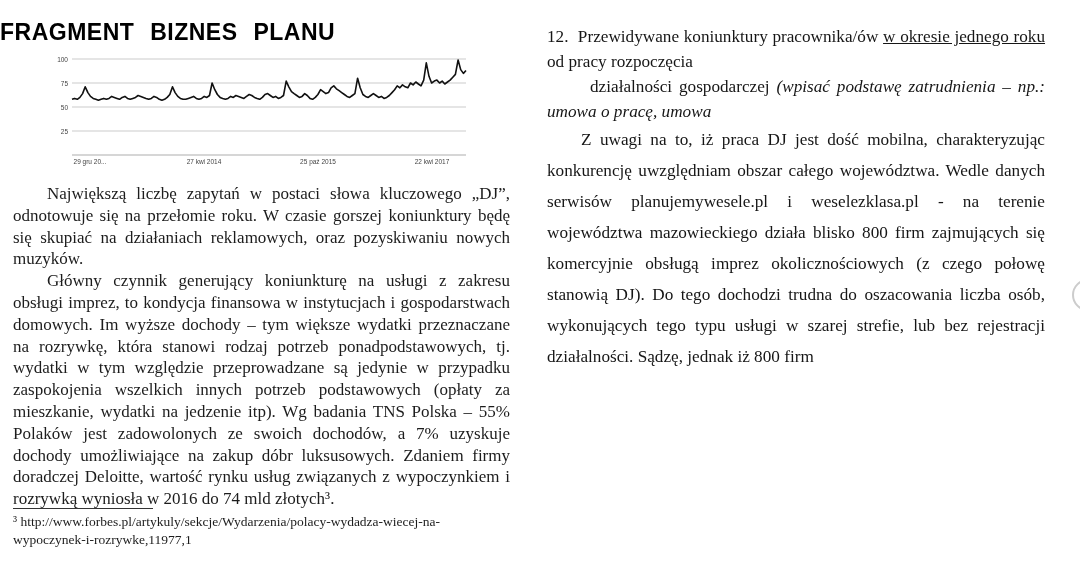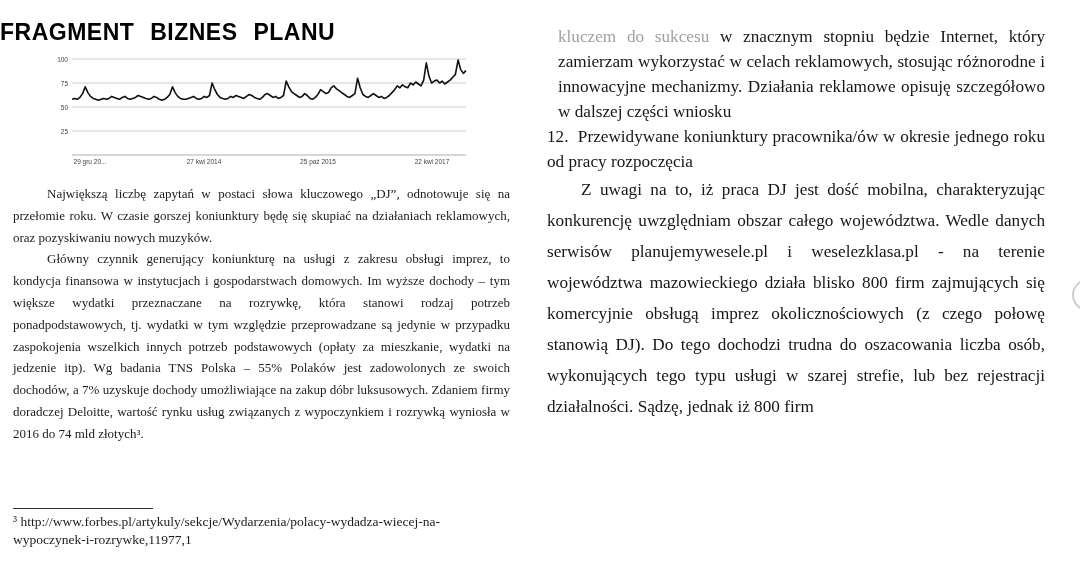--- a/index.html
+++ b/index.html
@@ -10,36 +10,36 @@
   }
   .page-title{
     position:absolute;top:4px;left:0;width:1080px;text-align:left;
     font-family:"Liberation Sans", sans-serif;font-weight:700;
     font-size:23px;letter-spacing:0.5px;word-spacing:9px;color:#000;
   }
   .chart-wrap{position:absolute;left:50px;top:50px;width:430px;height:125px;}
   .tick-label{font-family:"Liberation Sans", sans-serif;font-size:6.5px;fill:#444;}
   .left-col{
     position:absolute;left:13px;top:183px;width:497px;
-    font-size:13px;line-height:21.8px;text-align:justify;
+    font-size:17px;line-height:21.8px;text-align:justify;
   }
   .left-col p{margin:0;text-indent:34px;}
   .footnote-block{position:absolute;left:13px;top:508px;width:452px;}
   .footnote-rule{width:140px;border-top:1.5px solid #333;margin:0 0 4px 0;}
   .footnote-text{
     font-size:13.5px;line-height:17.5px;text-align:left;
     overflow-wrap:break-word;word-break:break-word;
   }
   .right-col{
     position:absolute;left:547px;top:24px;width:498px;
     font-size:17.2px;line-height:25px;text-align:justify;color:#161616;
   }
   .right-col .block{margin:0;}
   .muted-lead{color:#a0a0a0;}
-  .u{}
+  .u{text-decoration:underline;}
   .it{font-style:italic;}
   .p1-cont{padding-left:11px;}
   .indent43{text-indent:43px;}
   .item12{margin-top:10px;}
   .no-hiring{margin-top:10px;padding-left:52px;}
   .item13{margin-top:34px;padding-left:25px;text-indent:-25px;}
   .p5{margin-top:24px;text-indent:34px;line-height:31px;}
   .page-curl{
     position:absolute;left:1072px;top:279px;width:28px;height:28px;
     border:2px solid #cccccc;border-radius:50%;background:transparent;
@@ -73,22 +73,22 @@
   <p>Największą liczbę zapytań w postaci słowa kluczowego „DJ”, odnotowuje się na przełomie roku. W czasie gorszej koniunktury będę się skupiać na działaniach reklamowych, oraz pozyskiwaniu nowych muzyków.</p>
   <p>Główny czynnik generujący koniunkturę na usługi z zakresu obsługi imprez, to kondycja finansowa w instytucjach i gospodarstwach domowych. Im wyższe dochody – tym większe wydatki przeznaczane na rozrywkę, która stanowi rodzaj potrzeb ponadpodstawowych, tj. wydatki w tym względzie przeprowadzane są jedynie w przypadku zaspokojenia wszelkich innych potrzeb podstawowych (opłaty za mieszkanie, wydatki na jedzenie itp). Wg badania TNS Polska – 55% Polaków jest zadowolonych ze swoich dochodów, a 7% uzyskuje dochody umożliwiające na zakup dóbr luksusowych. Zdaniem firmy doradczej Deloitte, wartość rynku usług związanych z wypoczynkiem i rozrywką wyniosła w 2016 do 74 mld złotych³.</p>
 </div>
 
 <div class="footnote-block">
   <div class="footnote-rule"></div>
   <div class="footnote-text">³ http://www.forbes.pl/artykuly/sekcje/Wydarzenia/polacy-wydadza-wiecej-na-wypoczynek-i-rozrywke,11977,1</div>
 </div>
 
 <div class="right-col">
-  <p class="block p1-cont"><span class="muted-lead">kluczem do sukcesu</span> <span>w znacznym stopniu będzie Internet, który zamierzam wykorzystać w celach reklamowych, stosując różnorodne i innowacyjne mechanizmy. Działania reklamowe opisuję szczegółowo w dalszej części wniosku</span></p>
 
   <p class="block item12"><span>12.</span>&nbsp; <span>Przewidywane koniunktury pracownika/ów</span> <span class="u">w okresie jednego roku</span> <span>od pracy rozpoczęcia</span></p>
+  <p class="block indent43"><span>działalności gospodarczej</span> <span class="it">(wpisać podstawę zatrudnienia – np.: umowa o pracę, umowa</span></p>
 
 
 
   <p class="block p5">Z uwagi na to, iż praca DJ jest dość mobilna, charakteryzując konkurencję uwzględniam obszar całego województwa. Wedle danych serwisów planujemywesele.pl i weselezklasa.pl - na terenie województwa mazowieckiego działa blisko 800 firm zajmujących się komercyjnie obsługą imprez okolicznościowych (z czego połowę stanowią DJ). Do tego dochodzi trudna do oszacowania liczba osób, wykonujących tego typu usługi w szarej strefie, lub bez rejestracji działalności. Sądzę, jednak iż 800 firm</p>
 </div>
 
 <div class="page-curl"></div>
 
 </body></html>

